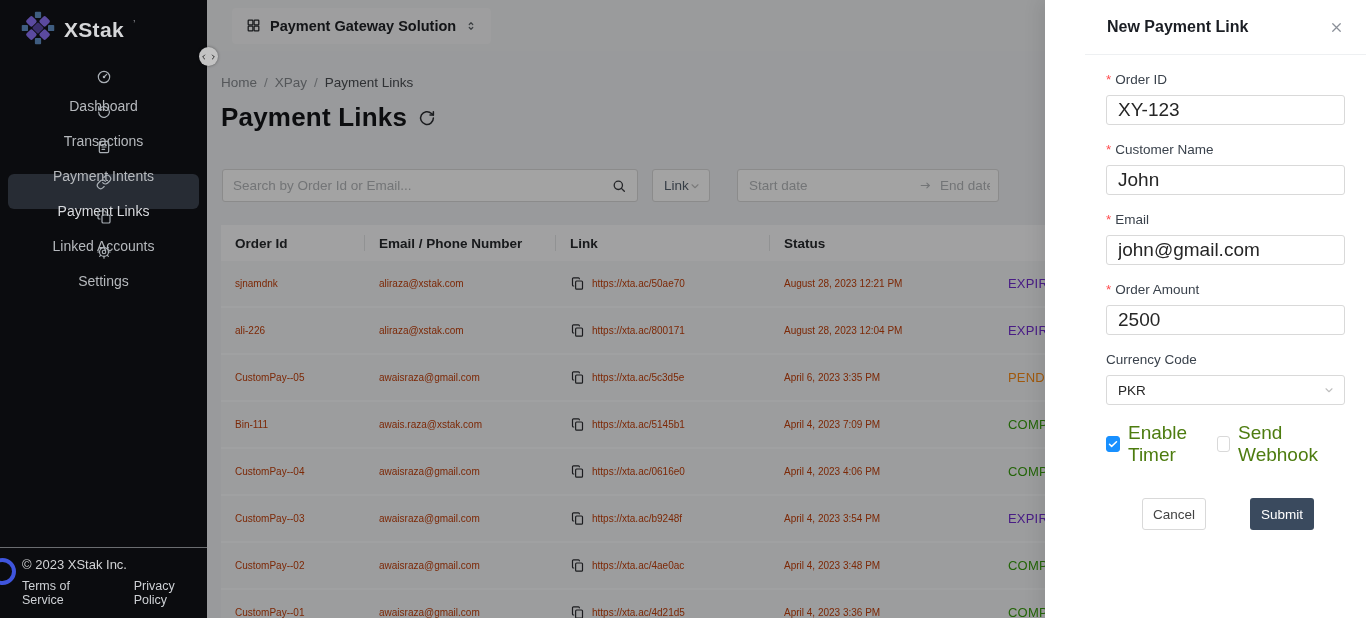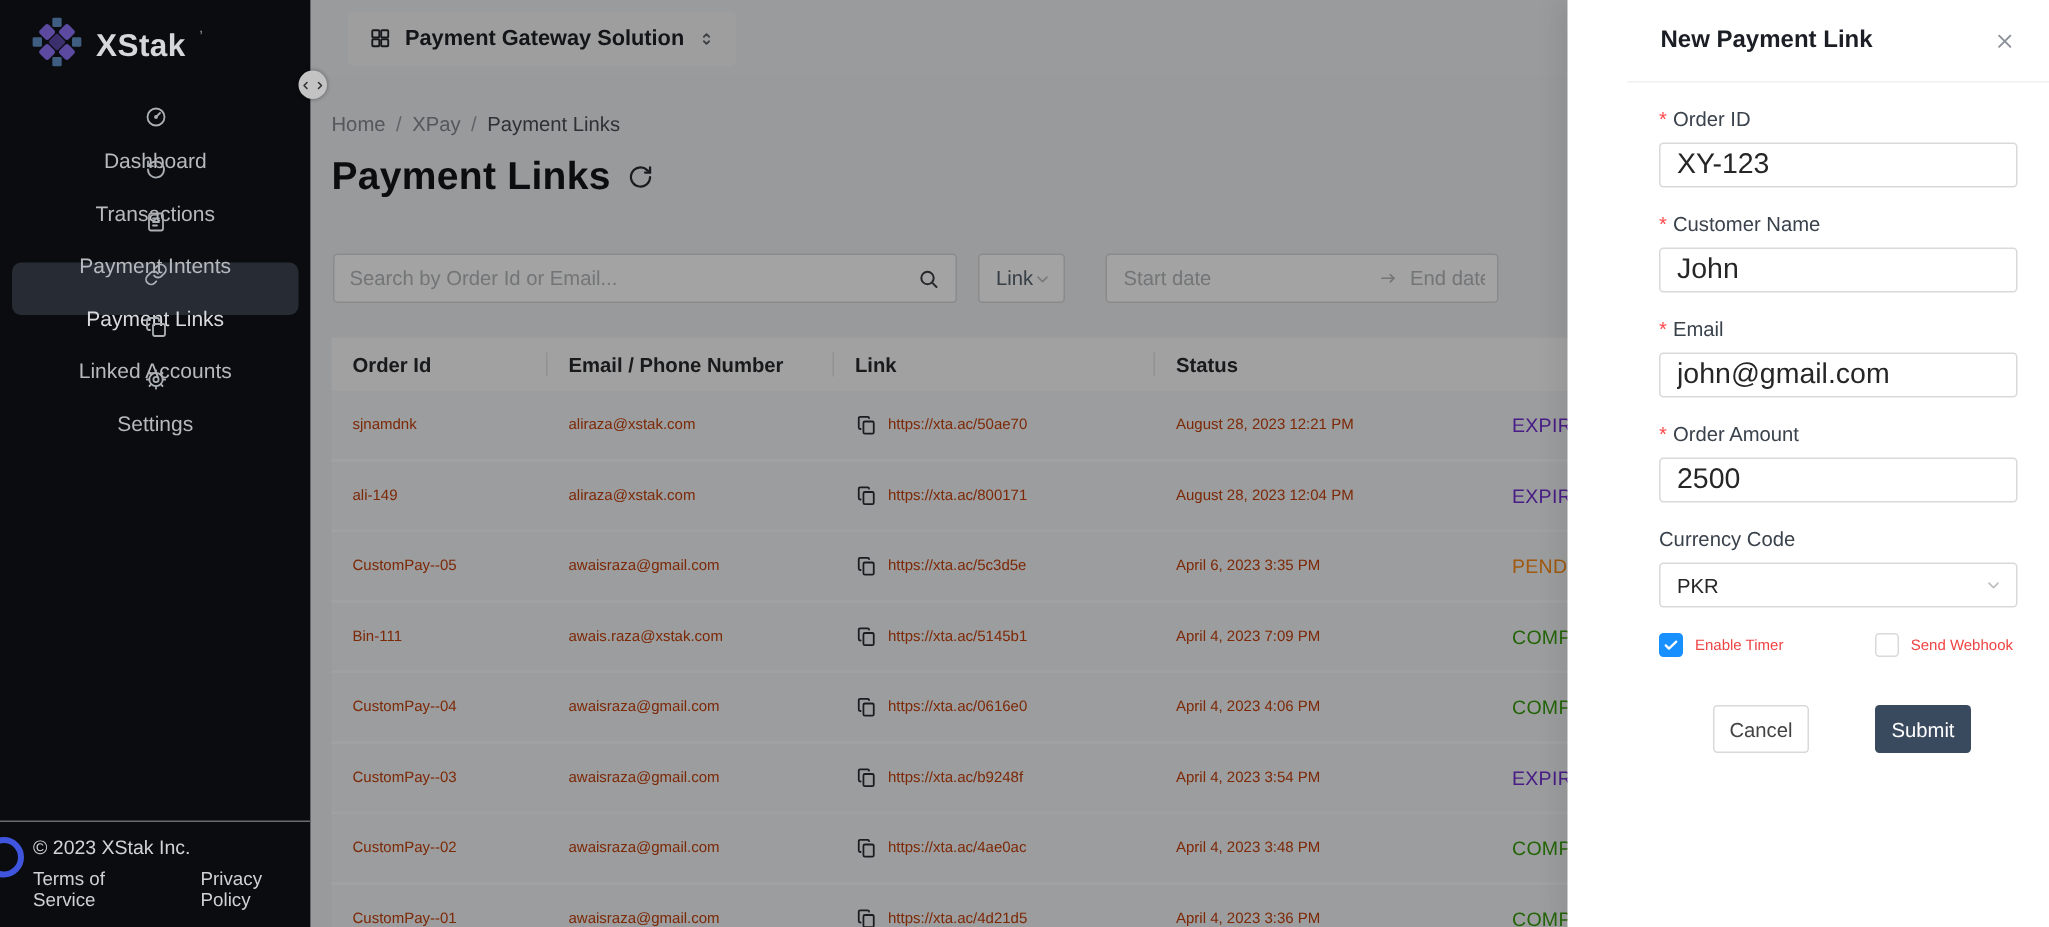--- a/index.html
+++ b/index.html
@@ -102,21 +102,21 @@
   .field .sel { width:100%; height:30px; border:1px solid #d9d9d9; border-radius:3px;
                 padding:0 9px 0 11px; display:flex; align-items:center; justify-content:space-between;
                 font-size:13.5px; color:#262626; cursor:pointer; }
   .field .sel .ic { display:flex; color:#bfbfbf; }
   .cb-row { display:flex; align-items:center; margin-top:13px; }
   .cb-group { display:flex; align-items:center; gap:8px; cursor:pointer; }
   .cb-group.right { margin-left:auto; margin-right:3px; }
   .cb { width:16px; height:16px; border-radius:3px; border:1px solid #d9d9d9; background:#fff;
         display:flex; align-items:center; justify-content:center; }
   .cb.checked { border-color:#1890ff; }
-  .cb-label { font-size:10px; color:#ef4444; }
+  .cb-label { font-size:19px; color:#4d7c0f; }
   .btn-row { display:flex; gap:8px; margin-top:32px; }
   .btn { height:32px; border-radius:3px; font-family:Liberation Sans, sans-serif; font-size:13.5px; cursor:pointer;margin-left:36px; }
   .btn.cancel { width:64px; background:#fff; border:1px solid #d9d9d9; color:#434343; }
   .btn.submit { width:64px; background:#3a4a5e; border:none; color:#fff; }
 </style>
 </head>
 <body>
 
 <aside class="sidebar">
   <div class="logo">
@@ -292,21 +292,21 @@
                 <rect x="9" y="8" width="11" height="13" rx="1.6"></rect>
                 <path d="M6 16H5.5A1.5 1.5 0 0 1 4 14.5v-10A1.5 1.5 0 0 1 5.5 3h8A1.5 1.5 0 0 1 15 4.5"></path>
               </svg>
             </span>
             <span>https://xta.ac/50ae70</span>
           </div>
           <div class="td">August 28, 2023 12:21 PM</div>
           <div class="td status" style="color: rgb(114, 46, 209);">EXPIRED</div>
         </div>
         <div class="t-row">
-          <div class="td">ali-149</div>
+          <div class="td">ali-226</div>
           <div class="td">aliraza@xstak.com</div>
           <div class="td">
             <span class="ic">
               <svg width="15" height="15" viewBox="0 0 24 24" fill="none" stroke="currentColor" stroke-width="1.9" stroke-linecap="round" stroke-linejoin="round">
                 <rect x="9" y="8" width="11" height="13" rx="1.6"></rect>
                 <path d="M6 16H5.5A1.5 1.5 0 0 1 4 14.5v-10A1.5 1.5 0 0 1 5.5 3h8A1.5 1.5 0 0 1 15 4.5"></path>
               </svg>
             </span>
             <span>https://xta.ac/800171</span>
           </div>

